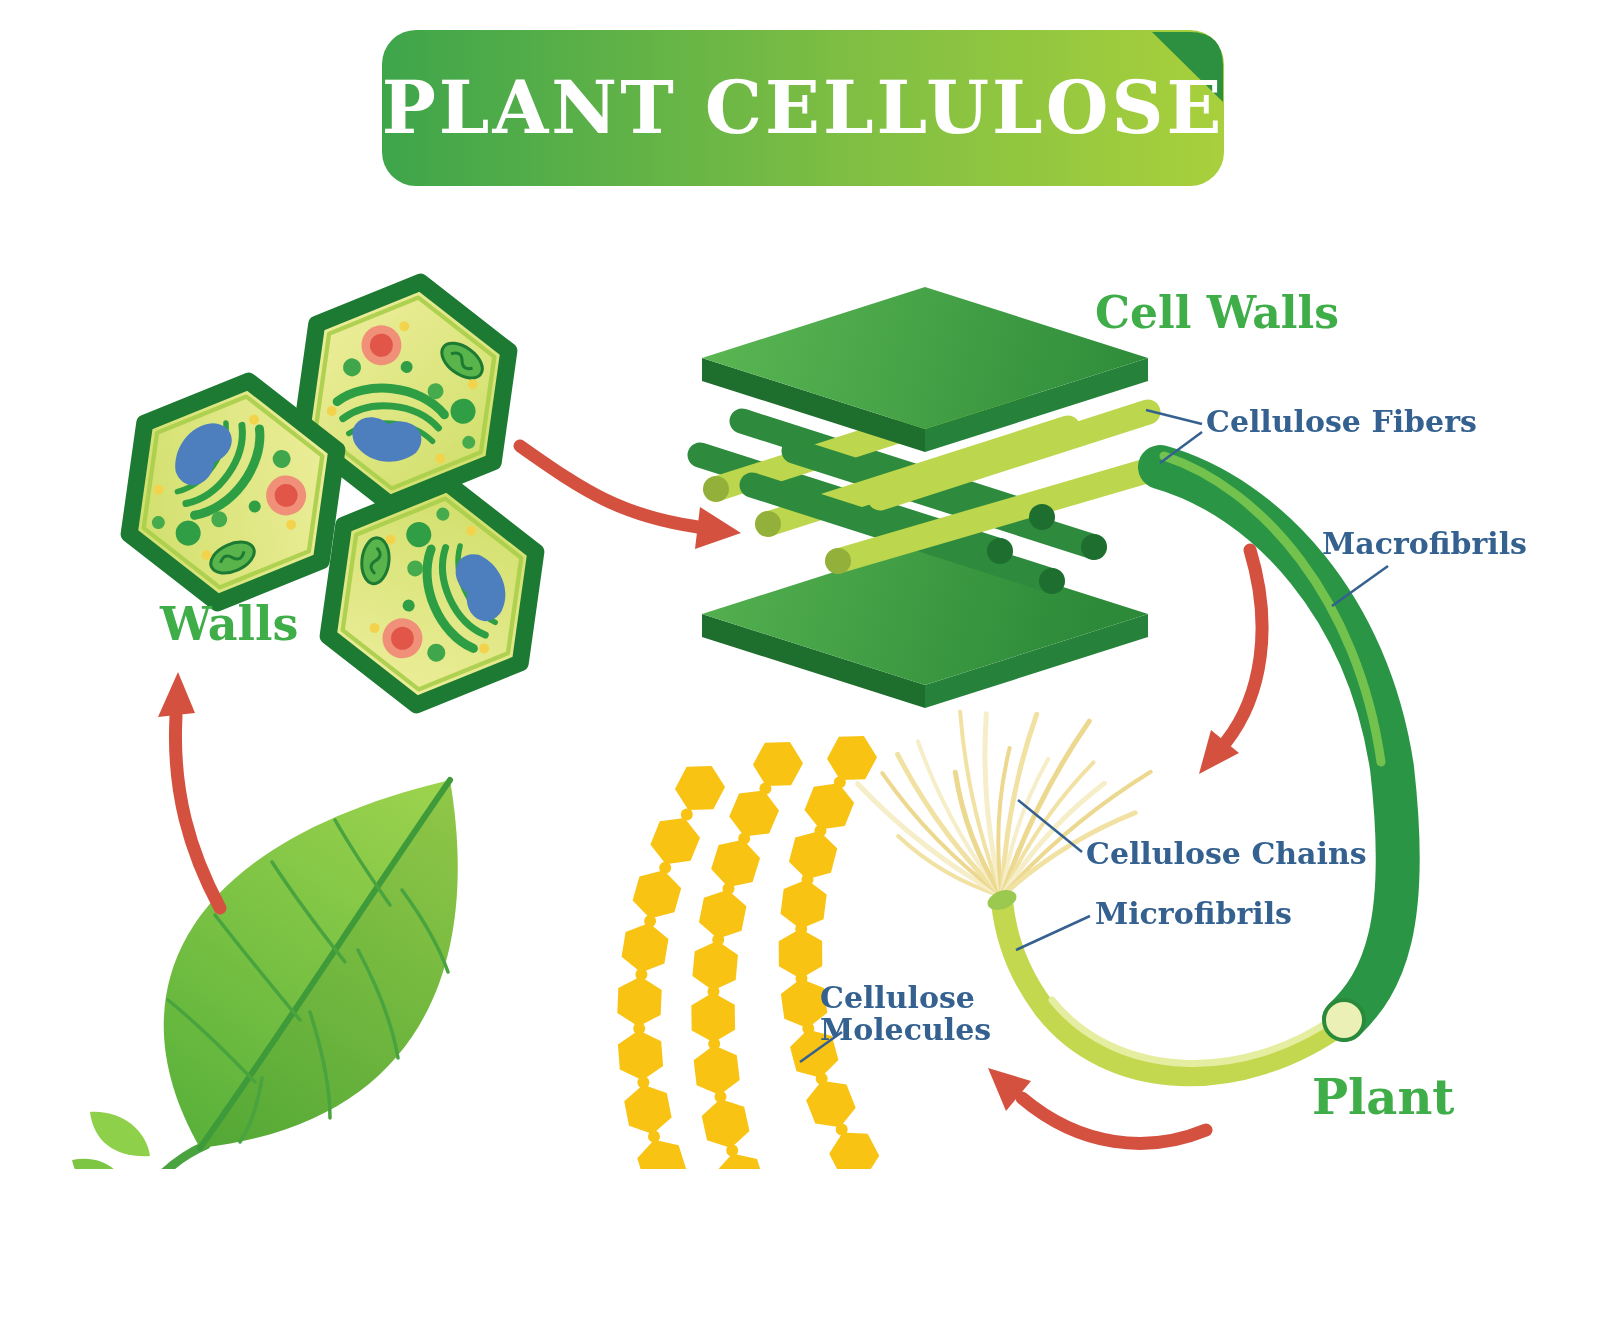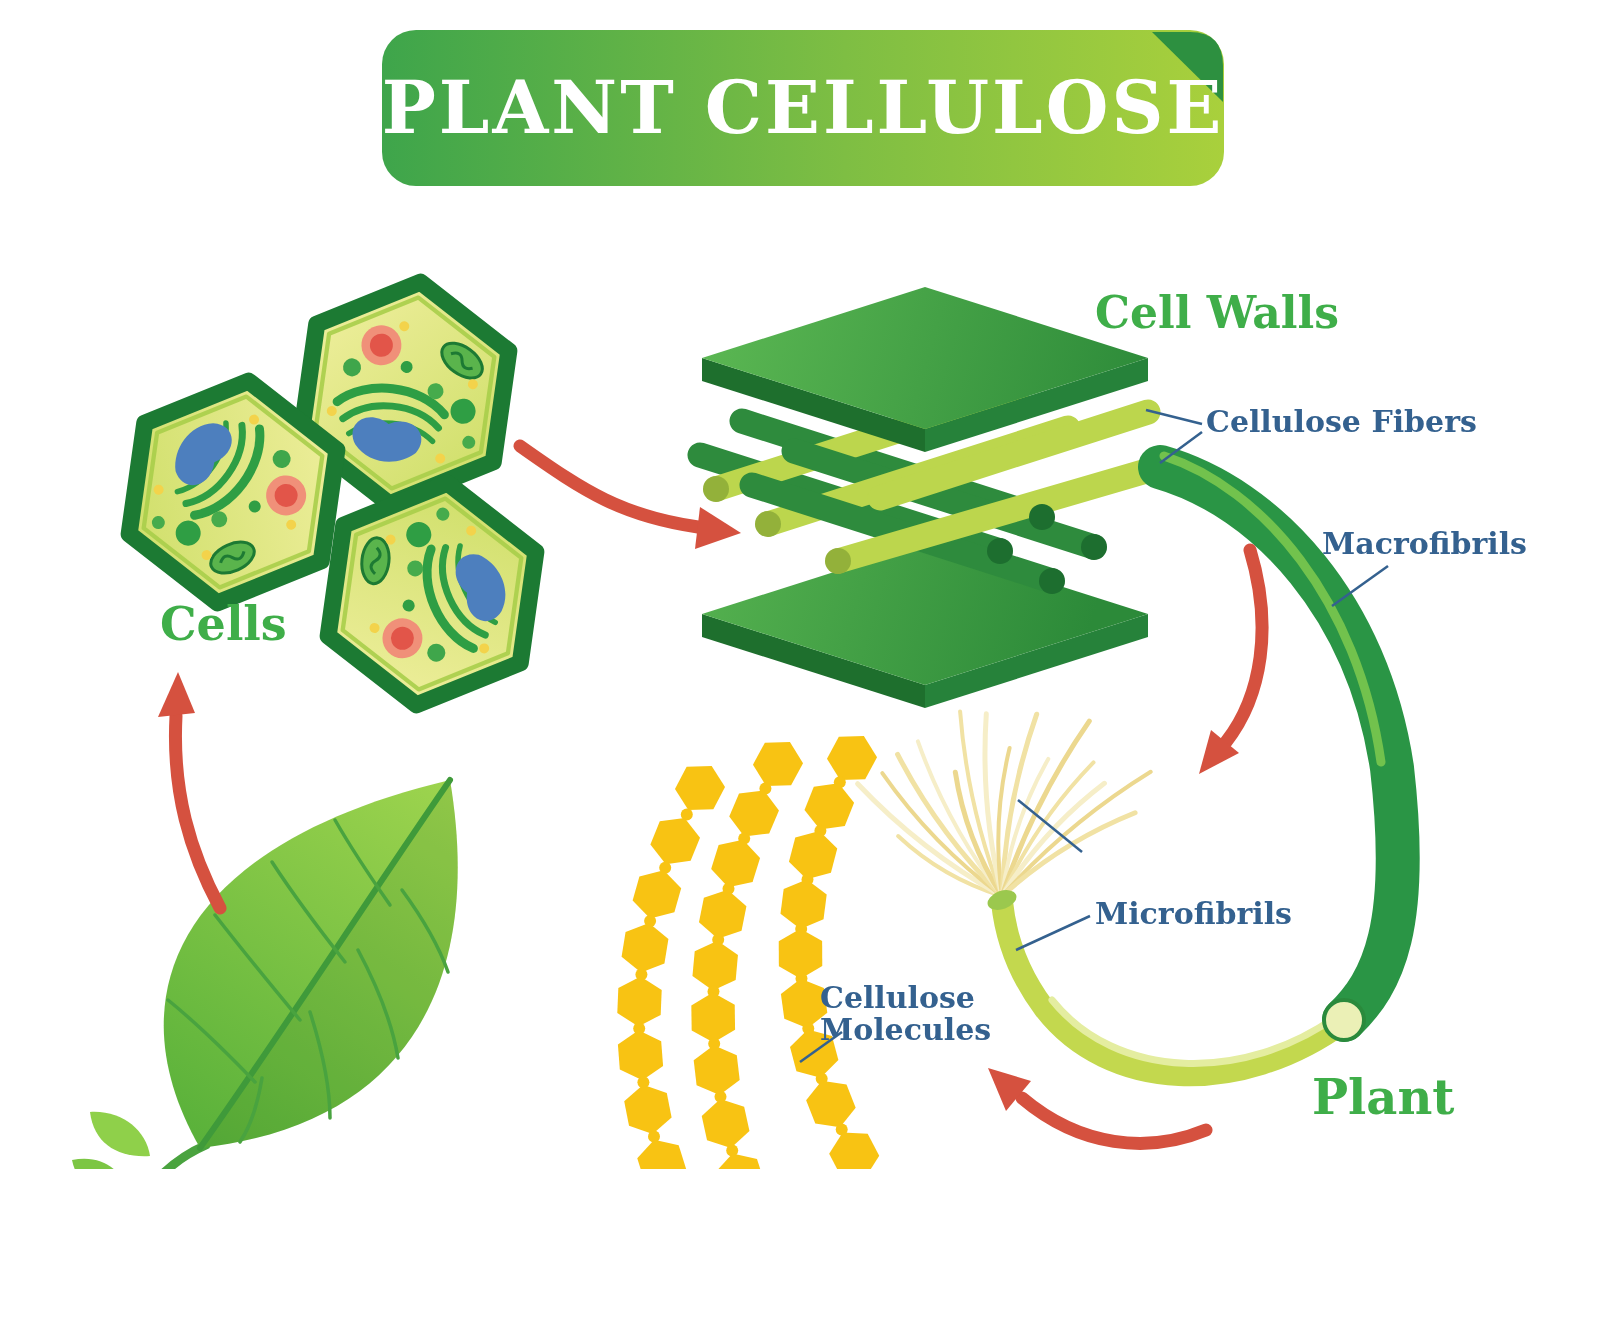--- a/index.html
+++ b/index.html
@@ -286,28 +286,29 @@
     <path d="M 1202 432 L 1160 463"></path>
     <path d="M 1388 566 L 1332 606"></path>
     <path d="M 1082 852 L 1018 800"></path>
     <path d="M 1090 916 L 1016 950"></path>
     <path d="M 842 1032 L 800 1062"></path>
   </g>
 </svg>
 
 <div id="lbl-title" class="lbl">PLANT CELLULOSE</div>
 
-<div id="lbl-cells" class="lbl lbl-green">Cells</div>
+<div id="lbl-cells" class="lbl lbl-green">Walls</div>
 
 <div id="lbl-cellulose-fibers" class="lbl lbl-navy">Cellulose Fibers</div>
 
 <div id="lbl-cell-walls" class="lbl lbl-green">Cell Walls</div>
 
 <div id="lbl-macrofibrils" class="lbl lbl-navy">Macrofibrils</div>
 
+<div id="lbl-cellulose-chains" class="lbl lbl-navy">Cellulose Chains</div>
 
 <div id="lbl-microfibrils" class="lbl lbl-navy">Microfibrils</div>
 
 <div id="lbl-cellulose-molecules" class="lbl lbl-navy">Cellulose
 Molecules</div>
 
 <div id="lbl-fibers" class="lbl lbl-green">Plant</div>
 
 
 </div>

